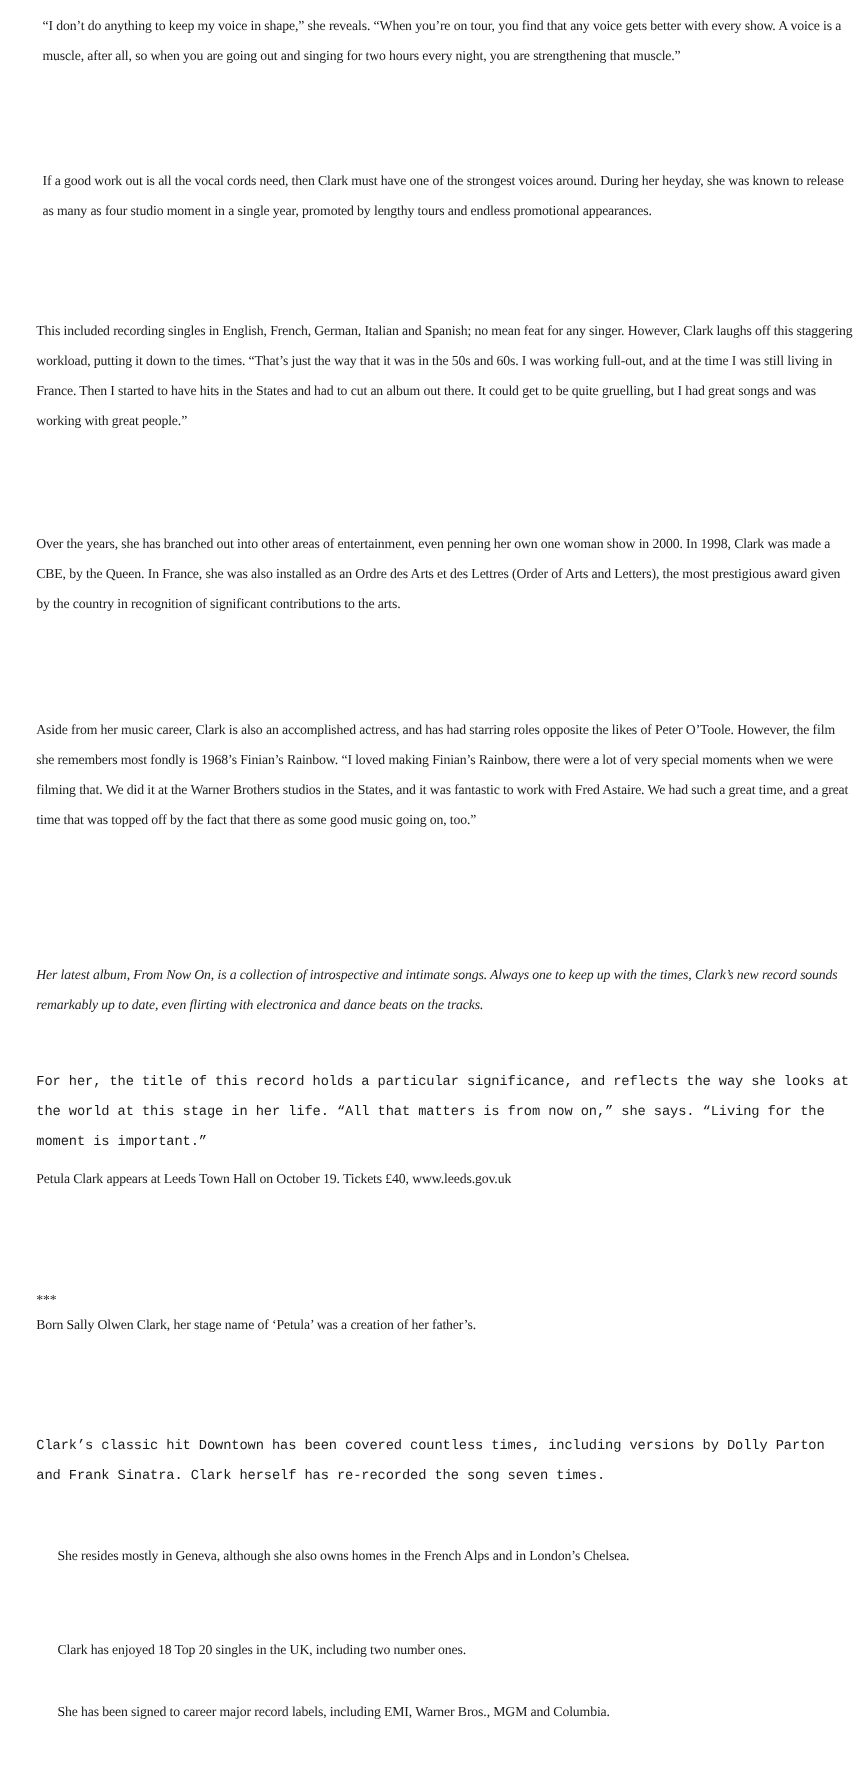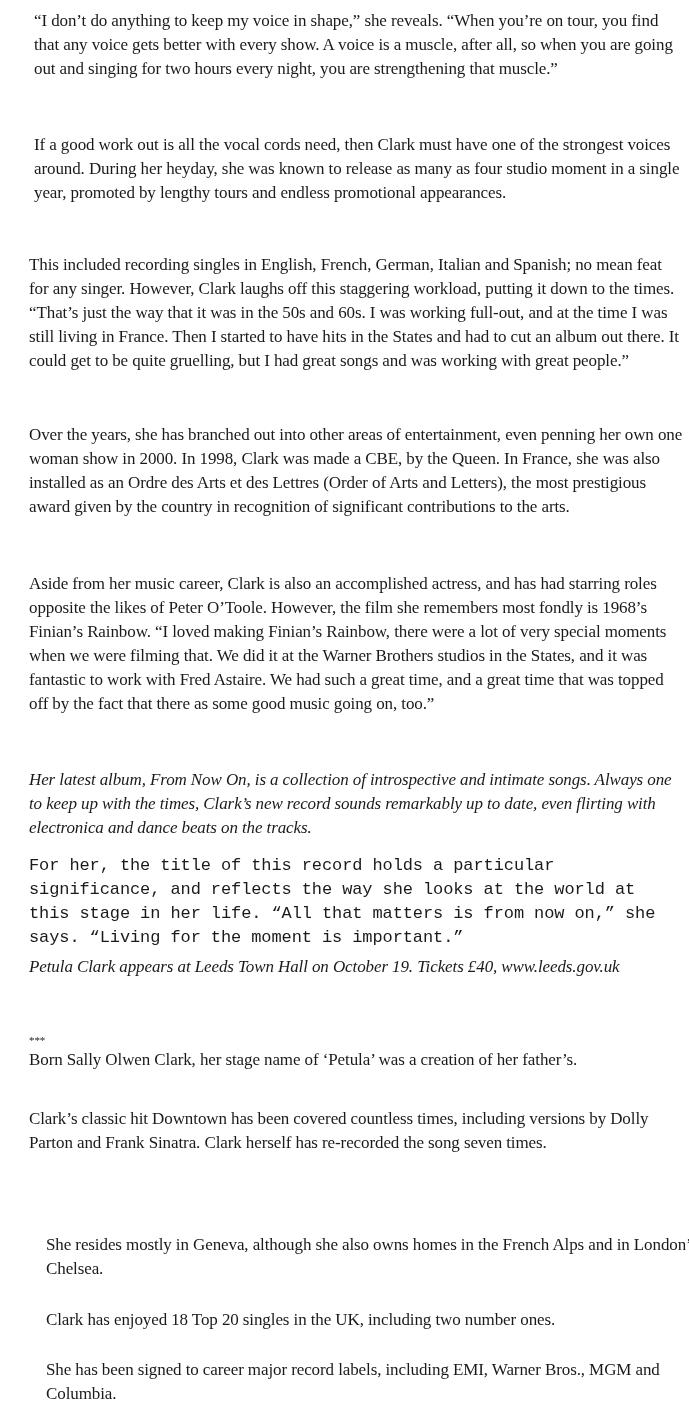--- a/index.html
+++ b/index.html
@@ -17,41 +17,41 @@
     }
     .article {
       position: absolute;
       left: 0;
       top: 0;
       width: 689px;
     }
     p {
       position: absolute;
       margin: 0;
-      font-size: 17px;
+      font-size: 11px;
       line-height: 24px;
       letter-spacing: -0.1px;
       word-spacing: 0px;
     }
     .w1 { left: 34px; width: 650px; }
     .w2 { left: 29px; width: 655px; }
     .w3 { left: 46px; width: 653px; }
     .stars { font-size: 11px; line-height: 14px; }
   </style>
 </head>
 <body>
 
 <div class="article">
   <p class="w1" style="top:9px;">“I don’t do anything to keep my voice in shape,” she reveals. “When you’re on tour, you find that any voice gets better with every show. A voice is a muscle, after all, so when you are going out and singing for two hours every night, you are strengthening that muscle.”</p>
   <p class="w1" style="top:133px;">If a good work out is all the vocal cords need, then Clark must have one of the strongest voices around. During her heyday, she was known to release as many as four studio moment in a single year, promoted by lengthy tours and endless promotional appearances.</p>
   <p class="w2" style="top:253px;">This included recording singles in English, French, German, Italian and Spanish; no mean feat for any singer. However, Clark laughs off this staggering workload, putting it down to the times. “That’s just the way that it was in the 50s and 60s. I was working full-out, and at the time I was still living in France. Then I started to have hits in the States and had to cut an album out there. It could get to be quite gruelling, but I had great songs and was working with great people.”</p>
   <p class="w2" style="top:423px;">Over the years, she has branched out into other areas of entertainment, even penning her own one woman show in 2000. In 1998, Clark was made a CBE, by the Queen. In France, she was also installed as an Ordre des Arts et des Lettres (Order of Arts and Letters), the most prestigious award given by the country in recognition of significant contributions to the arts.</p>
   <p class="w2" style="top:572px;">Aside from her music career, Clark is also an accomplished actress, and has had starring roles opposite the likes of Peter O’Toole. However, the film she remembers most fondly is 1968’s Finian’s Rainbow. “I loved making Finian’s Rainbow, there were a lot of very special moments when we were filming that. We did it at the Warner Brothers studios in the States, and it was fantastic to work with Fred Astaire. We had such a great time, and a great time that was topped off by the fact that there as some good music going on, too.”</p>
   <p class="w2" style="top:768px;font-style:italic;">Her latest album, From Now On, is a collection of introspective and intimate songs. Always one to keep up with the times, Clark’s new record sounds remarkably up to date, even flirting with electronica and dance beats on the tracks.</p>
   <p class="w2" style="top:854px;font-family:Liberation Mono, monospace;">For her, the title of this record holds a particular significance, and reflects the way she looks at the world at this stage in her life. “All that matters is from now on,” she says. “Living for the moment is important.”</p>
-  <p class="w2" style="top:955px;font-style:italic;">Petula Clark appears at Leeds Town Hall on October 19. Tickets £40, www.leeds.gov.uk</p>
+  <p class="w2" style="top:931px;">Petula Clark appears at Leeds Town Hall on October 19. Tickets £40, www.leeds.gov.uk</p>
   <p class="w2 stars" style="top:1033px;">***</p>
   <p class="w2" style="top:1048px;">Born Sally Olwen Clark, her stage name of ‘Petula’ was a creation of her father’s.</p>
-  <p class="w2" style="top:1107px;">Clark’s classic hit Downtown has been covered countless times, including versions by Dolly Parton and Frank Sinatra. Clark herself has re-recorded the song seven times.</p>
+  <p class="w2" style="top:1145px;font-family:Liberation Mono, monospace;">Clark’s classic hit Downtown has been covered countless times, including versions by Dolly Parton and Frank Sinatra. Clark herself has re-recorded the song seven times.</p>
   <p class="w3" style="top:1233px;">She resides mostly in Geneva, although she also owns homes in the French Alps and in London’s Chelsea.</p>
   <p class="w3" style="top:1308px;">Clark has enjoyed 18 Top 20 singles in the UK, including two number ones.</p>
   <p class="w3" style="top:1358px;">She has been signed to career major record labels, including EMI, Warner Bros., MGM and Columbia.</p>
 </div>
 
 </body></html>

